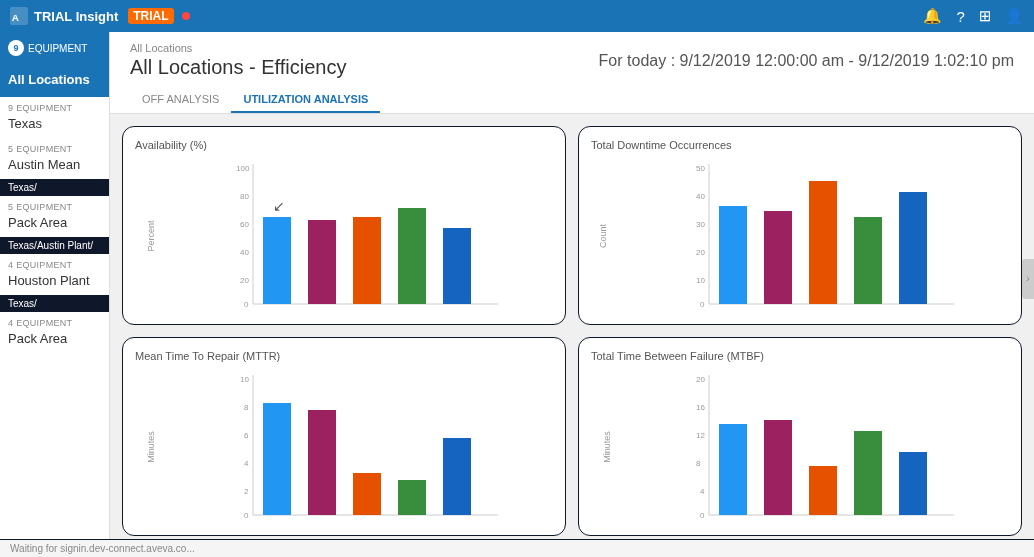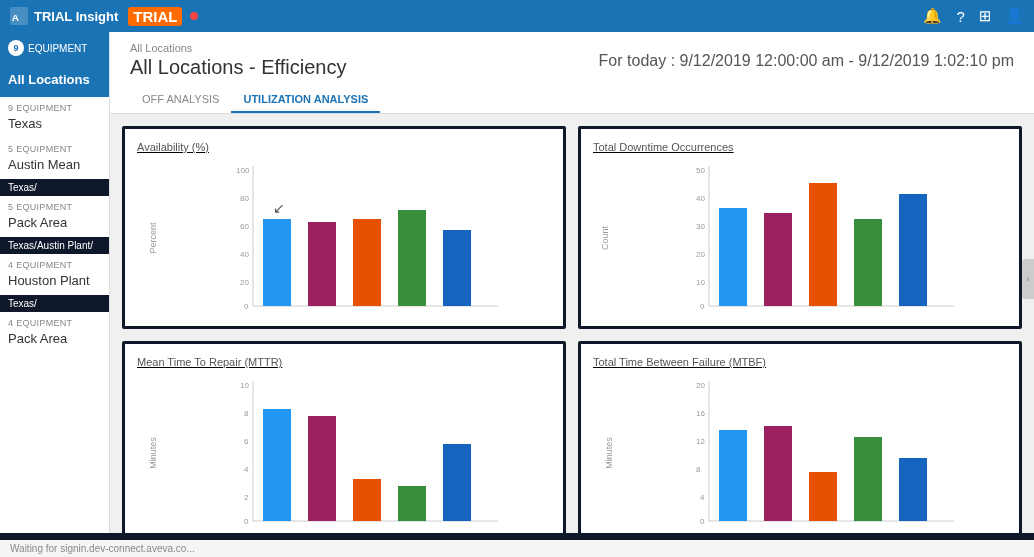--- a/index.html
+++ b/index.html
@@ -21,21 +21,21 @@
       font-size: 13px;
       font-weight: bold;
       display: flex;
       align-items: center;
       gap: 6px;
     }
     .topnav-logo svg { width: 18px; height: 18px; }
     .trial-badge {
       background: #ff6b00;
       color: white;
-      font-size: 15px;
+      font-size: 12px;
       padding: 1px 5px;
       border-radius: 3px;
       margin-left: 4px;
       font-weight: bold;
     }
     .trial-dot {
       width: 8px; height: 8px;
       background: #ff4444;
       border-radius: 50%;
       display: inline-block;
@@ -168,24 +168,23 @@
     .charts-area {
       padding: 12px;
     }
     .charts-grid {
       display: grid;
       grid-template-columns: 1fr 1fr;
       gap: 12px;
     }
     .chart-card {
       background: white;
-      border: 3px solid #0f172a;
-      border-radius: 2px;
+      border: 1px solid #0f172a;
+      border-radius: 12px;
       padding: 12px;
-      text-decoration: underline;
     }
     .chart-title {
       font-size: 11px;
       color: #555;
       margin-bottom: 8px;
     }
 
     
     .legend-area {
       background: white;
@@ -214,21 +213,21 @@
       font-size: 10px;
       color: #888;
     }
 
     .status-bar {
       position: fixed;
       bottom: 0;
       left: 0;
       right: 0;
       background: #f5f5f5;
-      border-top: 7px solid #0f172a;
+      border-top: 1px solid #0f172a;
       padding: 3px 10px;
       font-size: 10px;
       color: #888;
     }
 
     
     svg.bar-chart {
       width: 100%;
       height: 150px;
     }

